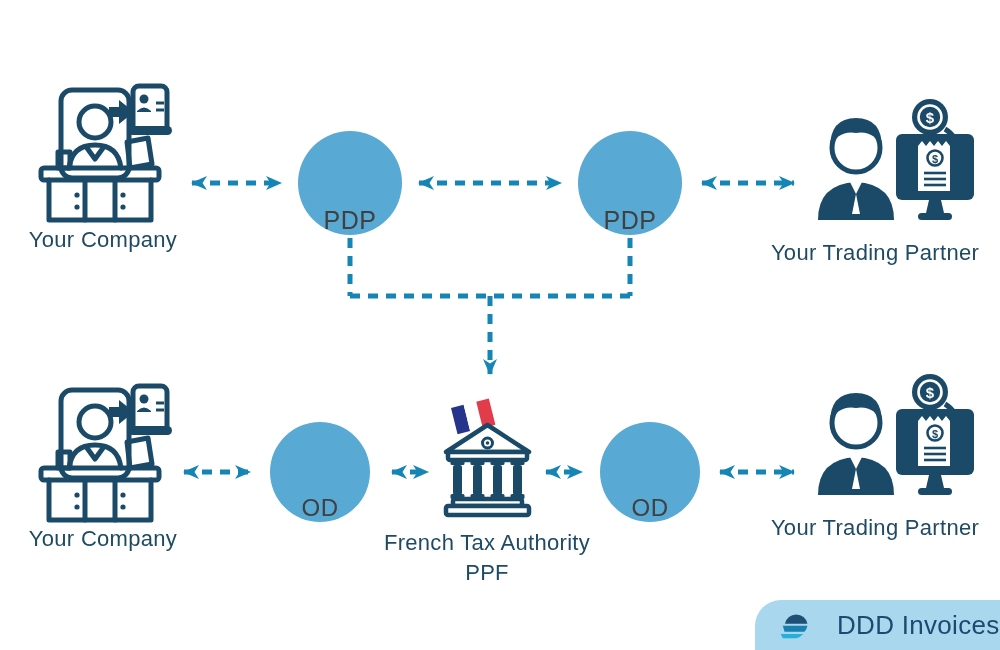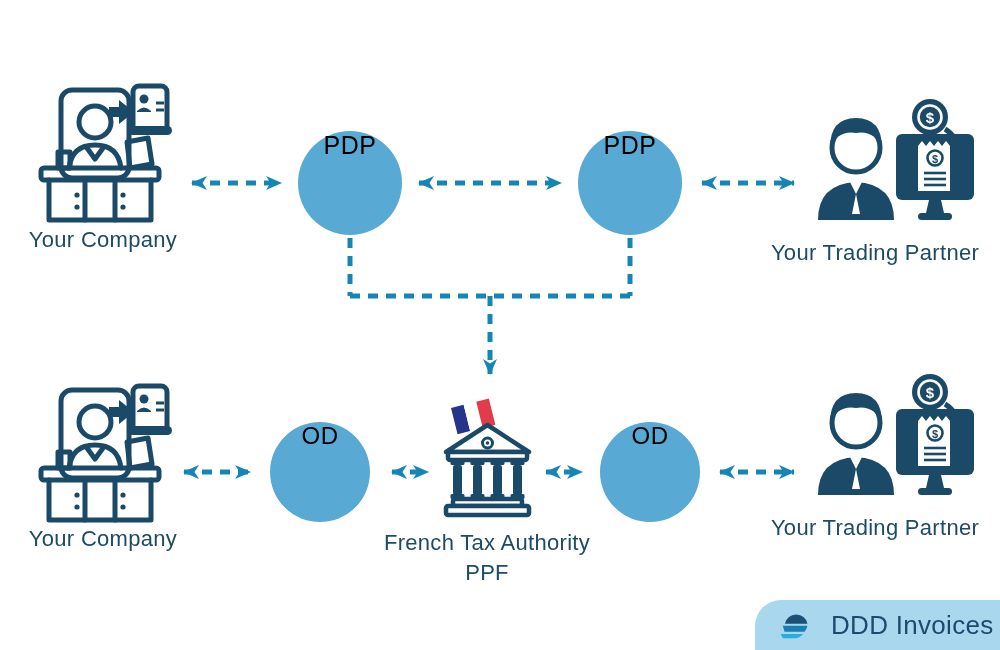--- a/index.html
+++ b/index.html
@@ -5,33 +5,33 @@
   * { margin:0; padding:0; box-sizing:border-box; }
   html,body { background:#ffffff; }
   #stage {
     position:relative; width:1000px; height:650px;
     background:#ffffff; overflow:hidden;
     font-family:"Liberation Sans", sans-serif;
   }
   .node-circle {
     position:absolute; border-radius:50%;
     background:#58a9d4;
-    display:flex; align-items:flex-start; justify-content:center;
-    color:#000000; font-size:25px; font-weight:500; letter-spacing:0.5px;
+    display:flex; align-items:flex-end; justify-content:center;
+    color:#404040; font-size:25px; font-weight:500; letter-spacing:0.5px;
   }
   .label {
     position:absolute; text-align:center;
     color:#1e4a63; font-size:22px; font-weight:500; letter-spacing:0.3px;
   }
   .icon-box { position:absolute; }
   #connector-layer { position:absolute; left:0; top:0; pointer-events:none; }
   #brand-badge {
     position:absolute; right:0; bottom:0; width:245px; height:50px;
     background:#a9d7ee; border-top-left-radius:26px;
-    display:flex; align-items:center; gap:18px; padding-left:24px;
+    display:flex; align-items:center; gap:24px; padding-left:24px;
   }
   #brand-badge .brand-text {
     color:#1b4a70; font-size:26px; font-weight:500; letter-spacing:0.3px;
   }
   .authority-label { line-height:30px; }
 </style>
 </head>
 <body>
 
 <div id="stage">

